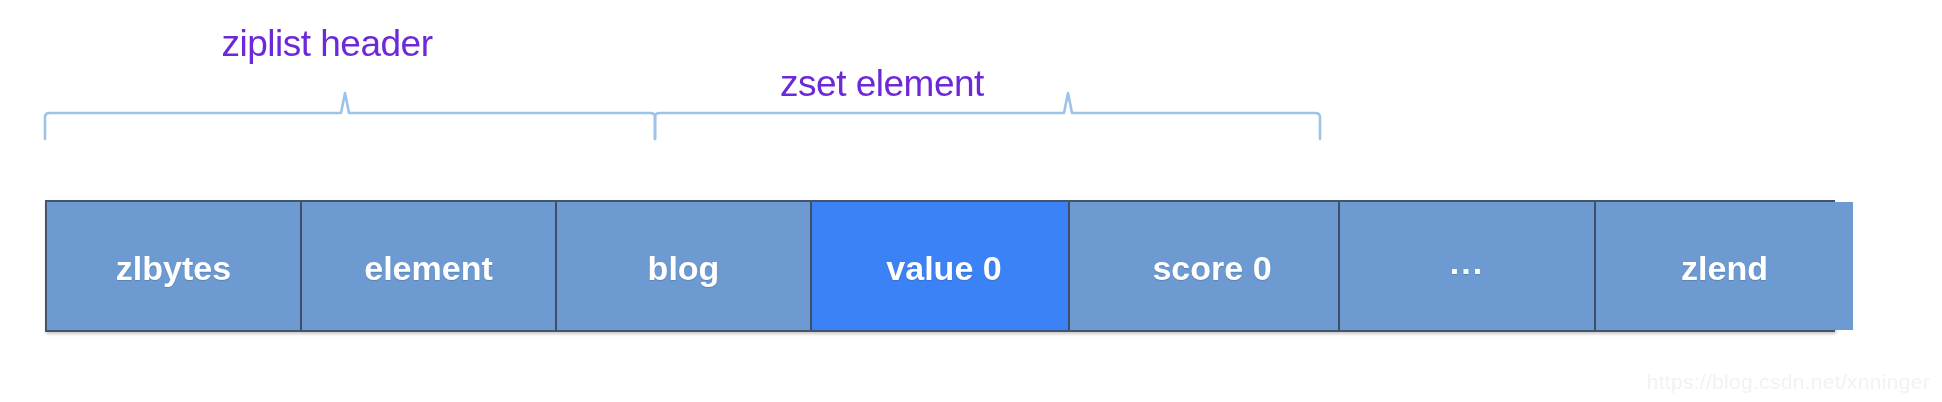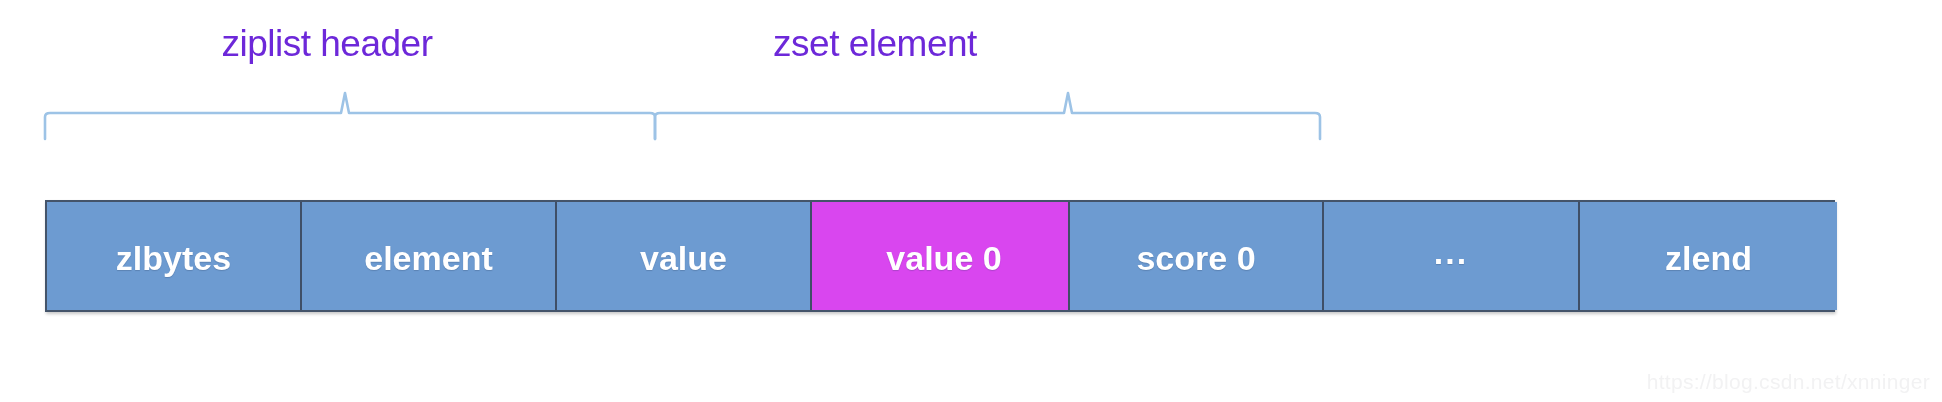--- a/index.html
+++ b/index.html
@@ -99,46 +99,46 @@
     white-space: nowrap;
   }
 </style>
 </head>
 <body>
 
 <div id="canvas">
 
   <div class="group-label" id="label-ziplist-header" style="left: 0px; width: 654px;">ziplist header</div>
 
-  <div class="group-label" id="label-zset-element" style="left: 5px; width: 1740px;">zset element</div>
+  <div class="group-label" id="label-zset-element" style="left: 12px; width: 1740px; margin-top: 40px;">zset element</div>
 
   <svg id="brace-layer" viewBox="0 0 1942 402" width="1942" height="402">
     <path id="brace-path-0" fill="none" stroke="#9dc3e6" stroke-width="2.6" stroke-linecap="round" stroke-linejoin="round" d="M 45 139 L 45 117 Q 45 113 50 113 L 341 113 L 345 93 L 349 113 L 650 113 Q 655 113 655 117 L 655 139"></path>
     <path id="brace-path-1" fill="none" stroke="#9dc3e6" stroke-width="2.6" stroke-linecap="round" stroke-linejoin="round" d="M 655 139 L 655 117 Q 655 113 660 113 L 1064 113 L 1068 93 L 1072 113 L 1315 113 Q 1320 113 1320 117 L 1320 139"></path>
   </svg>
 
-  <div id="cell-strip" style="left: 45px; top: 200px; width: 1790px; height: 112px; background: rgb(109, 155, 209); border-color: rgb(68, 84, 106);">
+  <div id="cell-strip" style="left: 45px; top: 200px; width: 1790px; height: 132px; background: rgb(109, 155, 209); border-color: rgb(68, 84, 106);">
 
     <div class="cell" style="flex-basis: 255px; background: rgb(109, 155, 209); border-right-color: rgb(63, 79, 103);">
       <span class="cell-label">zlbytes</span>
     </div>
 
     <div class="cell" style="flex-basis: 255px; background: rgb(109, 155, 209); border-right-color: rgb(63, 79, 103);">
       <span class="cell-label">element</span>
     </div>
 
     <div class="cell" style="flex-basis: 255px; background: rgb(109, 155, 209); border-right-color: rgb(63, 79, 103);">
-      <span class="cell-label">value</span>
+      <span class="cell-label">blog</span>
     </div>
 
-    <div class="cell" style="flex-basis: 258px; background: #d946ef; border-right-color: rgb(63, 79, 103); padding-left: 8px;">
+    <div class="cell" style="flex-basis: 258px; background: #3b82f6; border-right-color: rgb(63, 79, 103); padding-left: 8px;">
       <span class="cell-label">value 0</span>
     </div>
 
-    <div class="cell" style="flex-basis: 254px; background: rgb(109, 155, 209); border-right-color: rgb(63, 79, 103);">
+    <div class="cell" style="flex-basis: 254px; background: rgb(109, 155, 209); border-right-color: rgb(63, 79, 103); margin-left: 16px;">
       <span class="cell-label">score 0</span>
     </div>
 
     <div class="cell" style="flex-basis: 256px; background: rgb(109, 155, 209); border-right-color: rgb(63, 79, 103);">
       <span class="cell-label ellipsis">...</span>
     </div>
 
     <div class="cell" style="flex-basis: 257px; background: rgb(109, 155, 209);">
       <span class="cell-label">zlend</span>
     </div>

